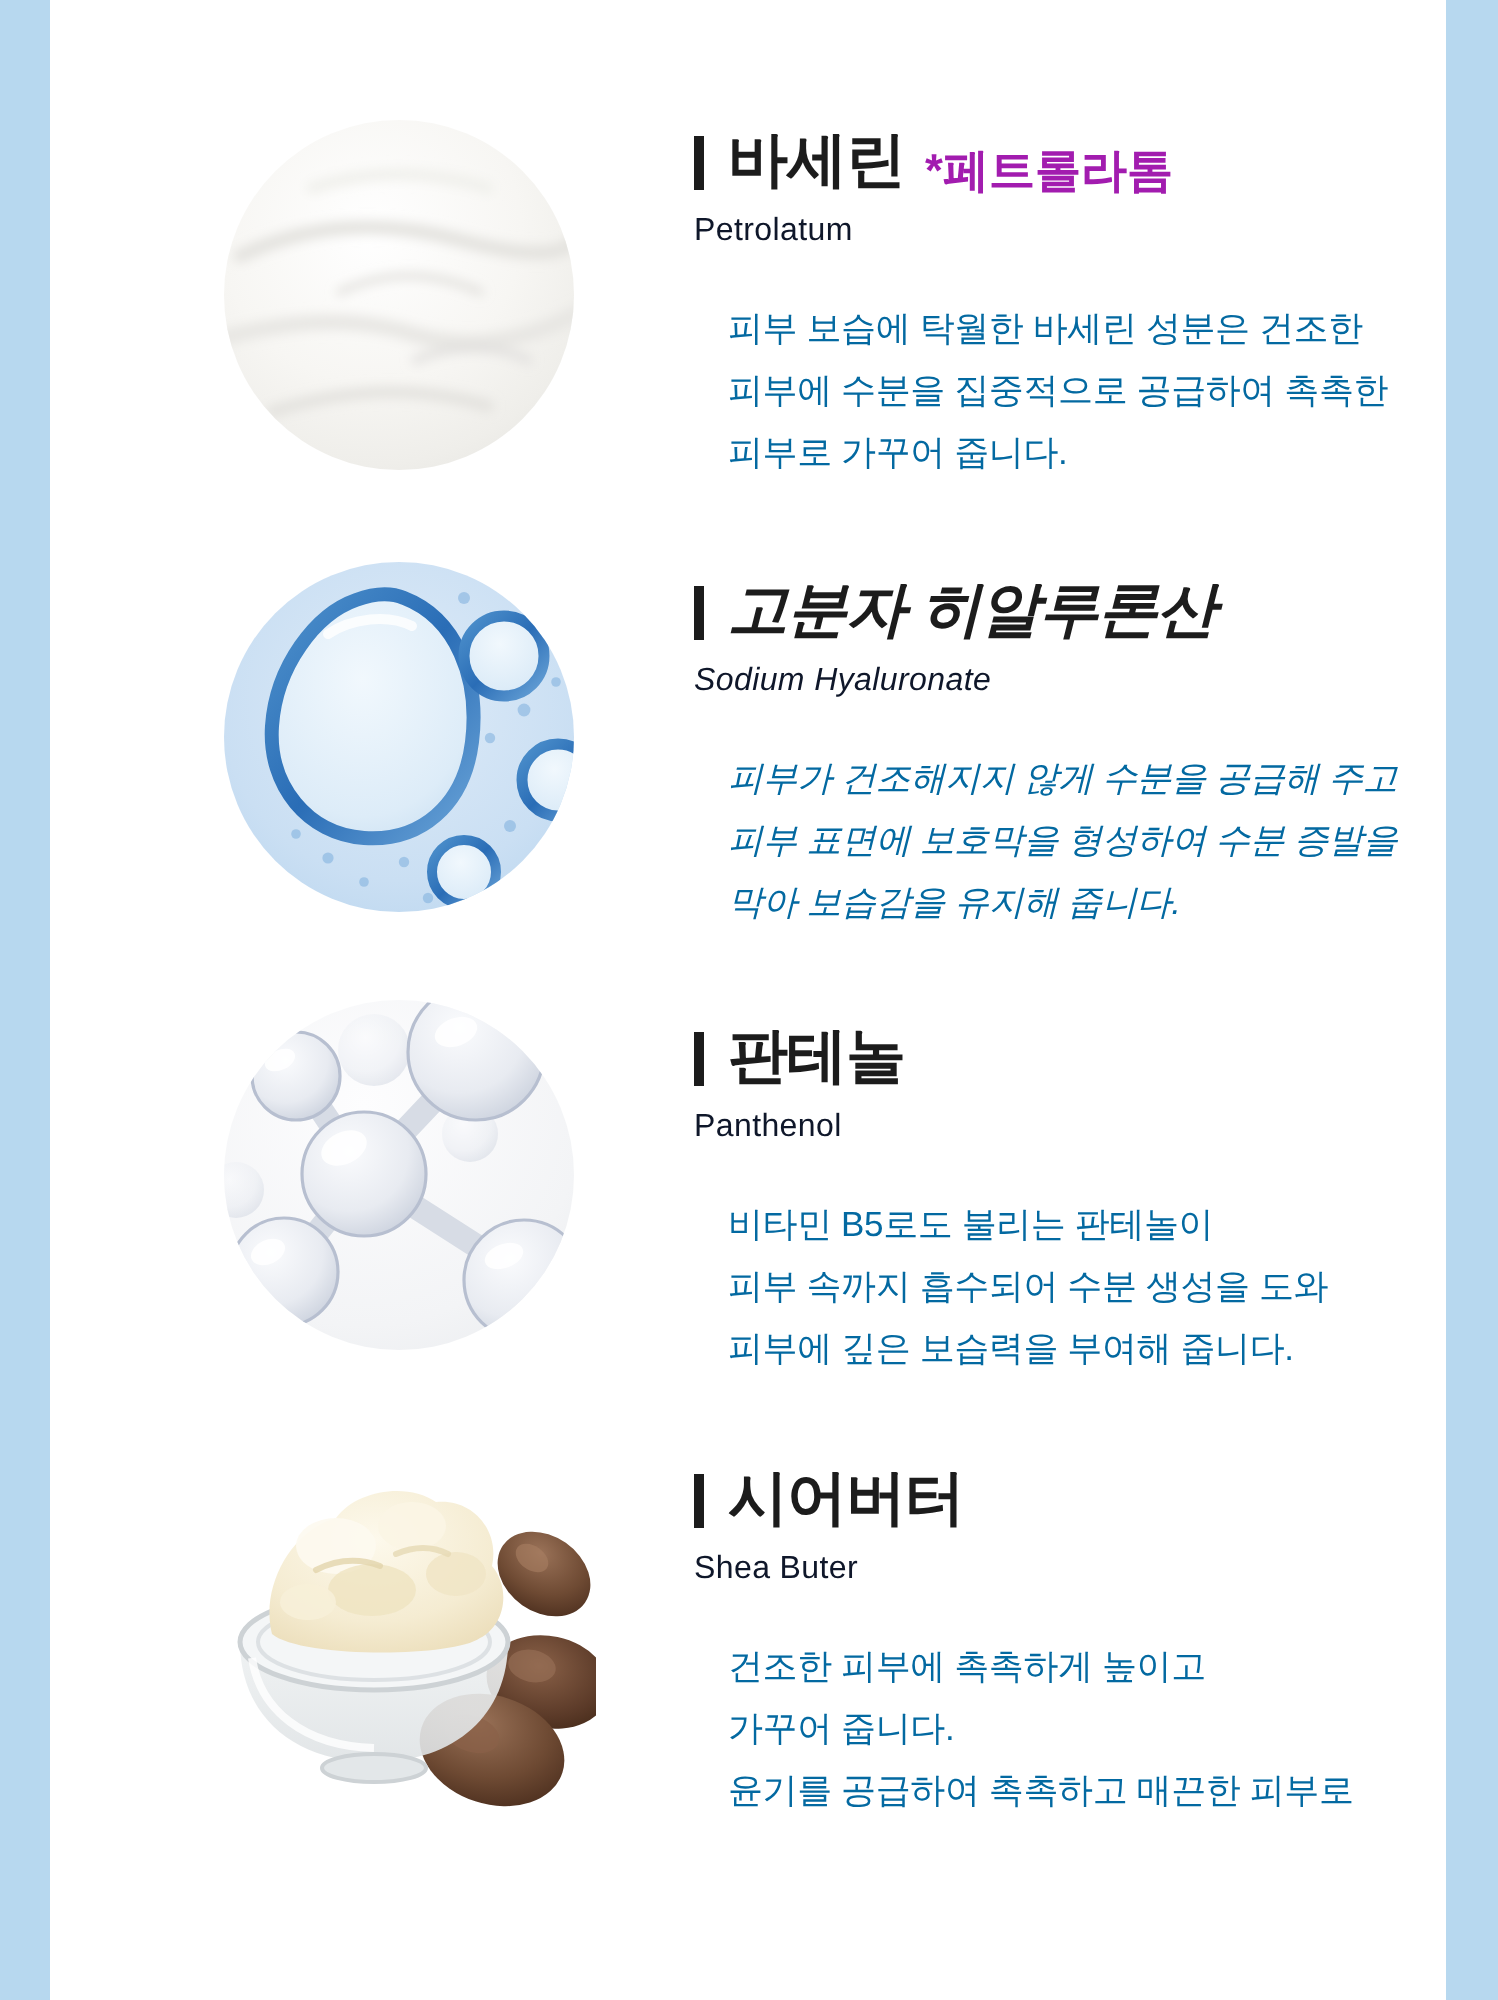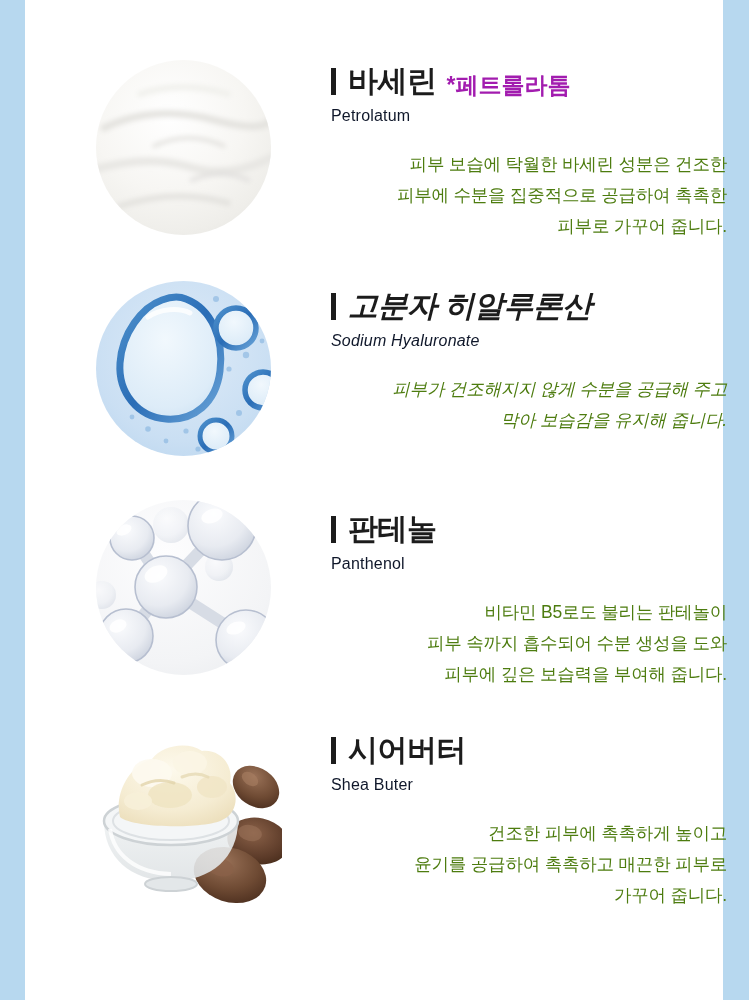--- a/index.html
+++ b/index.html
@@ -6,43 +6,43 @@
   html,body { background:#ffffff; }
   body { font-family:"Liberation Sans","DejaVu Sans",sans-serif; }
   .page {
     position:relative; width:749px; height:1000px;
     background:#ffffff; overflow:hidden; margin:0 auto;
   }
   .side-band { position:absolute; top:0; height:1000px; background:#b7d8ef; }
   .side-band.left { left:0; width:25px; }
   .side-band.right { left:723px; width:26px; }
 
-  .section { position:absolute; left:0; width:708px; height:185px; }
+  .section { position:absolute; left:16px; width:708px; height:185px; }
   .media { position:absolute; left:96px; top:0; width:175px; height:175px; }
   .media svg { display:block; }
 
   .text-block { position:absolute; left:331px; width:396px; }
   .title-row { display:flex; align-items:center; }
   .title-bar { width:5px; height:27px; background:#1c1c1c; margin-right:12px; flex:0 0 auto; }
   .ko-title {
     font-size:30px; font-weight:600; color:#1c1c1c; letter-spacing:-0.5px;
     line-height:34px; white-space:nowrap;
   }
   .ko-note {
     font-size:23px; font-weight:700; color:#a21caf; margin-left:10px;
     position:relative; top:4px; white-space:nowrap;
   }
   .en-subtitle {
     margin-top:9px; font-size:16px; font-weight:400;
     color:#0f172a; letter-spacing:0.2px;
   }
   .body-text { margin-top:24px; margin-left:17px; }
   .body-line {
-    font-size:17.5px; color:#4d7c0f; line-height:31px; font-weight:400;
-    letter-spacing:-0.2px; white-space:nowrap;text-align:right;
+    font-size:17.5px; color:#0369a1; line-height:31px; font-weight:400;
+    letter-spacing:-0.2px; white-space:nowrap;
   }
 </style>
 </head>
 <body>
 
 <div class="page">
   <div class="side-band left"></div>
   <div class="side-band right"></div>
 
   <div class="section" style="top:60px;">
@@ -139,20 +139,21 @@
       </svg>
     </div>
     <div class="text-block" style="top:8px;">
       <div class="title-row">
         <span class="title-bar"></span>
         <span class="ko-title">고분자 히알루론산</span>
       </div>
       <div class="en-subtitle">Sodium Hyaluronate</div>
       <div class="body-text">
         <div class="body-line">피부가 건조해지지 않게 수분을 공급해 주고</div>
+        <div class="body-line">피부 표면에 보호막을 형성하여 수분 증발을</div>
         <div class="body-line">막아 보습감을 유지해 줍니다.</div>
       </div>
     </div>
   </div>
 
   <div class="section" style="top:500px;">
     <div class="media">
       <svg width="175" height="175" viewBox="0 0 175 175">
         <defs>
           <radialGradient id="g_mbg" cx="0.4" cy="0.3" r="0.9">
@@ -262,18 +263,18 @@
       </svg>
     </div>
     <div class="text-block" style="top:14px;">
       <div class="title-row">
         <span class="title-bar"></span>
         <span class="ko-title">시어버터</span>
       </div>
       <div class="en-subtitle">Shea Buter</div>
       <div class="body-text">
         <div class="body-line">건조한 피부에 촉촉하게 높이고</div>
+        <div class="body-line">가꾸어 줍니다.</div>
         <div class="body-line">윤기를 공급하여 촉촉하고 매끈한 피부로</div>
-        <div class="body-line">가꾸어 줍니다.</div>
       </div>
     </div>
   </div>
 </div>
 
 </body></html>

